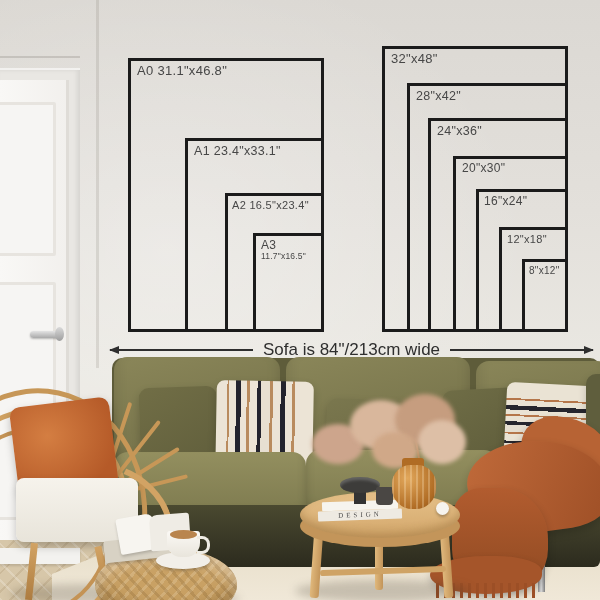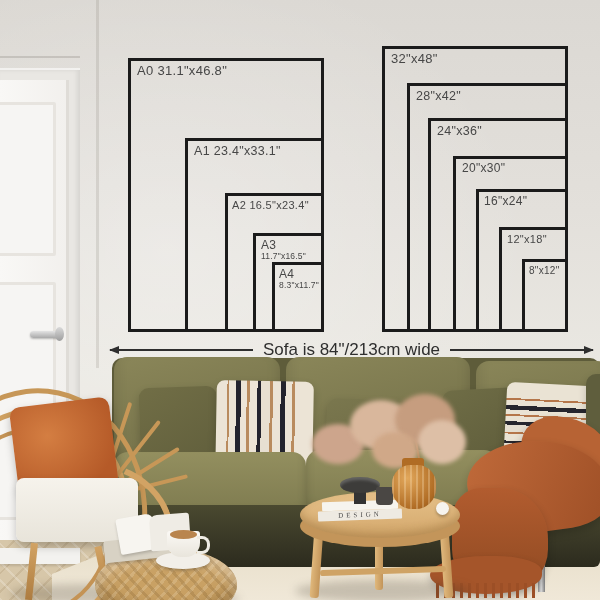--- a/index.html
+++ b/index.html
@@ -103,26 +103,20 @@
   </div>
   <div class="size-box" style="left:225px;top:193px;width:99px;height:139px;">
     <span class="size-label" style="font-size:11px;left:4px;">A2 16.5"x23.4"</span>
   </div>
   <div class="size-box" style="left:253px;top:233px;width:71px;height:99px;">
     <span class="size-label" style="font-size:12px;left:5px;">
       <span class="l1">A3</span>
       <span class="l2">11.7"x16.5"</span>
     </span>
   </div>
-  <div class="size-box" style="left:272px;top:262px;width:52px;height:70px;">
-    <span class="size-label" style="font-size:12px;left:4px;">
-      <span class="l1">A4</span>
-      <span class="l2">8.3"x11.7"</span>
-    </span>
-  </div>
 
   <div class="size-box" style="left:382px;top:46px;width:186px;height:286px;">
     <span class="size-label" style="font-size:13px;">32"x48"</span>
   </div>
   <div class="size-box" style="left:407px;top:83px;width:161px;height:249px;">
     <span class="size-label" style="font-size:12.5px;">28"x42"</span>
   </div>
   <div class="size-box" style="left:428px;top:118px;width:140px;height:214px;">
     <span class="size-label" style="font-size:12.5px;">24"x36"</span>
   </div>

